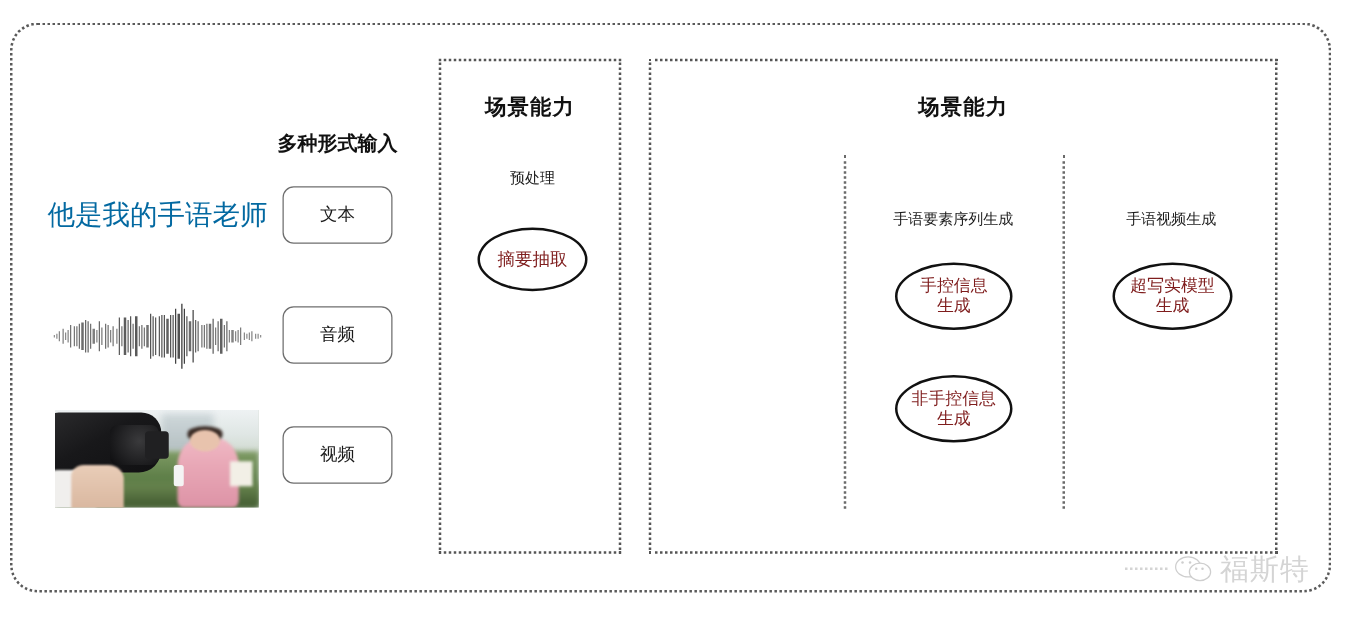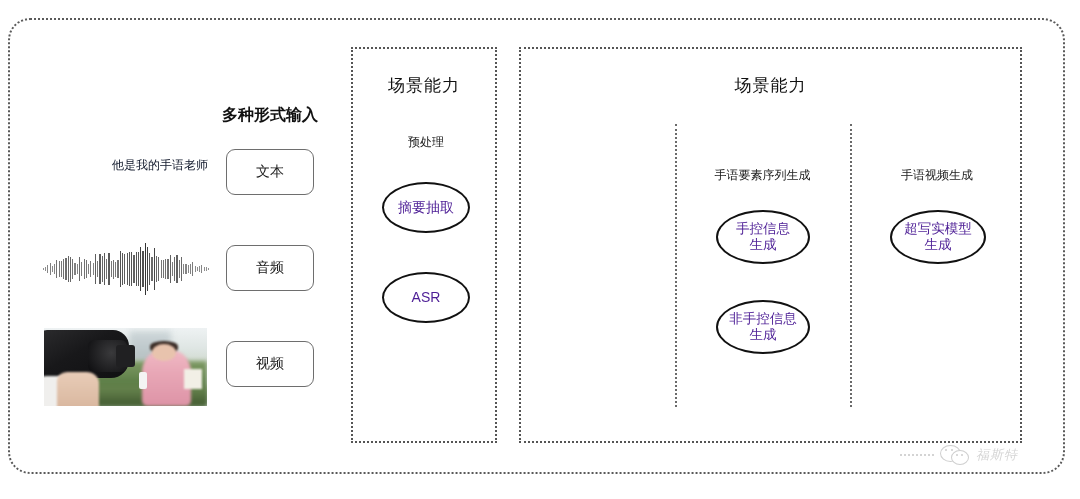--- a/index.html
+++ b/index.html
@@ -21,21 +21,21 @@
 
   
   .panel{
     position:absolute;border:2px dotted #555;box-sizing:border-box;background:transparent;
   }
   .panel-scene{left:351px;top:47px;width:146px;height:396px;}
   .panel-core{left:519px;top:47px;width:503px;height:396px;}
 
   .panel-title{
     position:absolute;left:0;right:0;text-align:center;
-    font-size:17px;font-weight:normal;color:#111;letter-spacing:1px;
+    font-size:17px;font-weight:bold;color:#111;letter-spacing:1px;
   }
   .panel-scene .panel-title{top:25px;}
   .panel-core .panel-title{top:25px;}
 
   
   .v-divider{
     position:absolute;top:75px;height:283px;width:0;
     border-left:2px dotted #6a6a6a;
   }
   .v-divider.d1{left:154px;}
@@ -59,21 +59,21 @@
   .panel-core .col-head{top:118px;}
 
   
   .oval{
     position:absolute;
     border:2.5px solid #111;
     border-radius:50%;
     background:#fff;
     display:flex;align-items:center;justify-content:center;
     text-align:center;
-    font-size:14px;line-height:1.18;color:#4c1d95;
+    font-size:14px;line-height:1.18;color:#7f1d1d;
     box-sizing:border-box;
   }
   .oval.two-line{font-size:13.5px;}
 
   
   .scene-col .oval{left:29px;width:88px;height:51px;}
   .scene-col .oval.o1{top:133px;}
   .scene-col .oval.o2{top:223px;}
   .scene-col .oval.o3{top:313px;}
 
@@ -85,21 +85,21 @@
   .core-col-2 .oval{left:41px;width:94px;height:54px;}
   .core-col-3 .oval{left:40px;width:96px;height:54px;}
 
   
   .multi-input-label{
     position:absolute;left:204px;top:105px;width:132px;
     text-align:center;font-size:16px;font-weight:bold;color:#111;
   }
   .sentence{
     position:absolute;left:38px;top:157px;width:170px;
-    text-align:right;font-size:12px;color:#0f172a;white-space:nowrap;
+    text-align:center;font-size:22px;color:#0369a1;white-space:nowrap;
   }
   .input-btn{
     position:absolute;left:226px;width:88px;height:46px;
     border:1.6px solid #6e6e6e;border-radius:9px;background:#fff;
     display:flex;align-items:center;justify-content:center;
     font-size:14px;color:#1a1a1a;box-sizing:border-box;
   }
   .input-btn.b1{top:149px;}
   .input-btn.b2{top:245px;}
   .input-btn.b3{top:341px;}
@@ -157,21 +157,21 @@
   .wm-dots{width:34px;height:1px;border-top:2px dotted #9a9a9a;}
   .wm-icon{position:relative;width:30px;height:22px;flex:none;}
   .wm-icon .bub{position:absolute;border:1.6px solid #8c8c8c;border-radius:50%;background:#fff;}
   .wm-icon .bub.big{left:0;top:1px;width:19px;height:15px;}
   .wm-icon .bub.small{left:11px;top:6px;width:16px;height:13px;}
   .wm-icon .eye{position:absolute;width:2px;height:2px;background:#8c8c8c;border-radius:50%;}
   .wm-icon .e1{left:5px;top:5px;}
   .wm-icon .e2{left:11px;top:5px;}
   .wm-icon .e3{left:16px;top:10px;}
   .wm-icon .e4{left:21px;top:10px;}
-  .wm-text{font-size:13px;color:#9a9a9a;letter-spacing:1px;white-space:nowrap;font-style:italic;}
+  .wm-text{font-size:23px;color:#9a9a9a;letter-spacing:1px;white-space:nowrap;}
 </style>
 </head>
 <body>
 
 <div id="stage">
 
   <div class="outer-frame"></div>
 
   <div>
 
@@ -277,21 +277,20 @@
     <div class="input-btn b2">音频</div>
     <div class="input-btn b3">视频</div>
   </div>
 
   <div class="panel panel-scene">
     <div class="panel-title">场景能力</div>
 
     <div class="col scene-col">
       <div class="col-head">预处理</div>
       <div class="oval o1">摘要抽取</div>
-      <div class="oval o2">ASR</div>
     </div>
   </div>
 
   <div class="panel panel-core">
     <div class="panel-title">场景能力</div>
 
     <div class="v-divider d1"></div>
     <div class="v-divider d2"></div>
 
 

